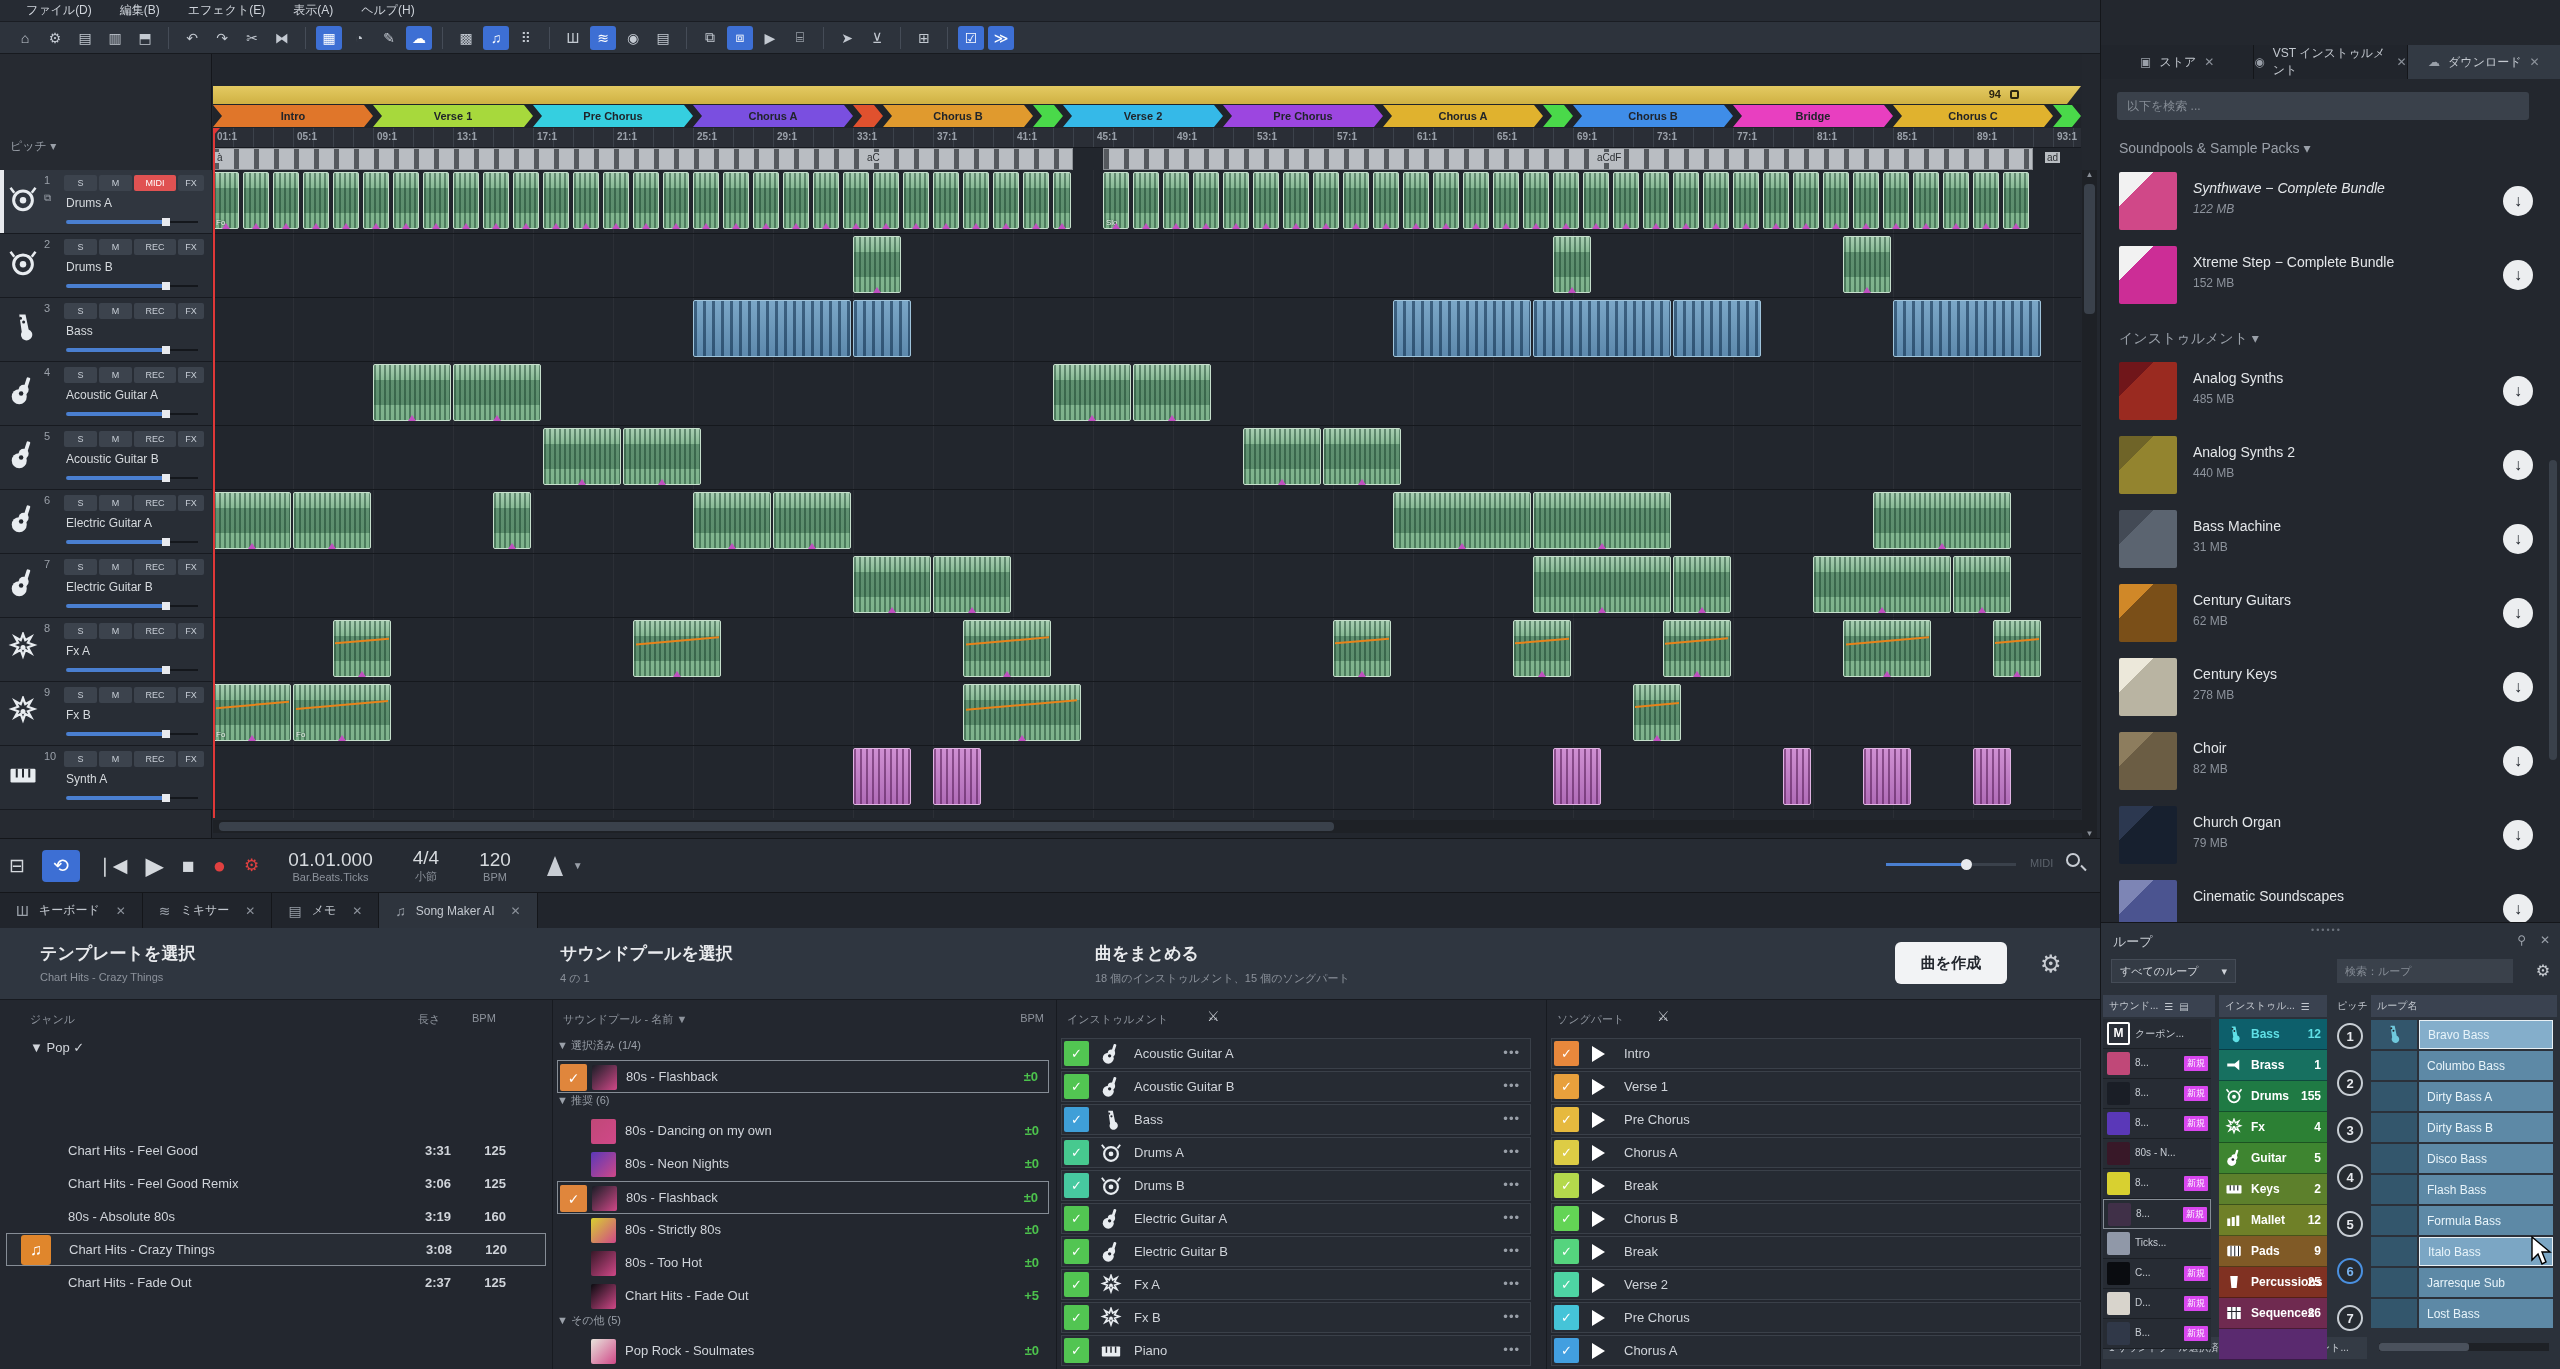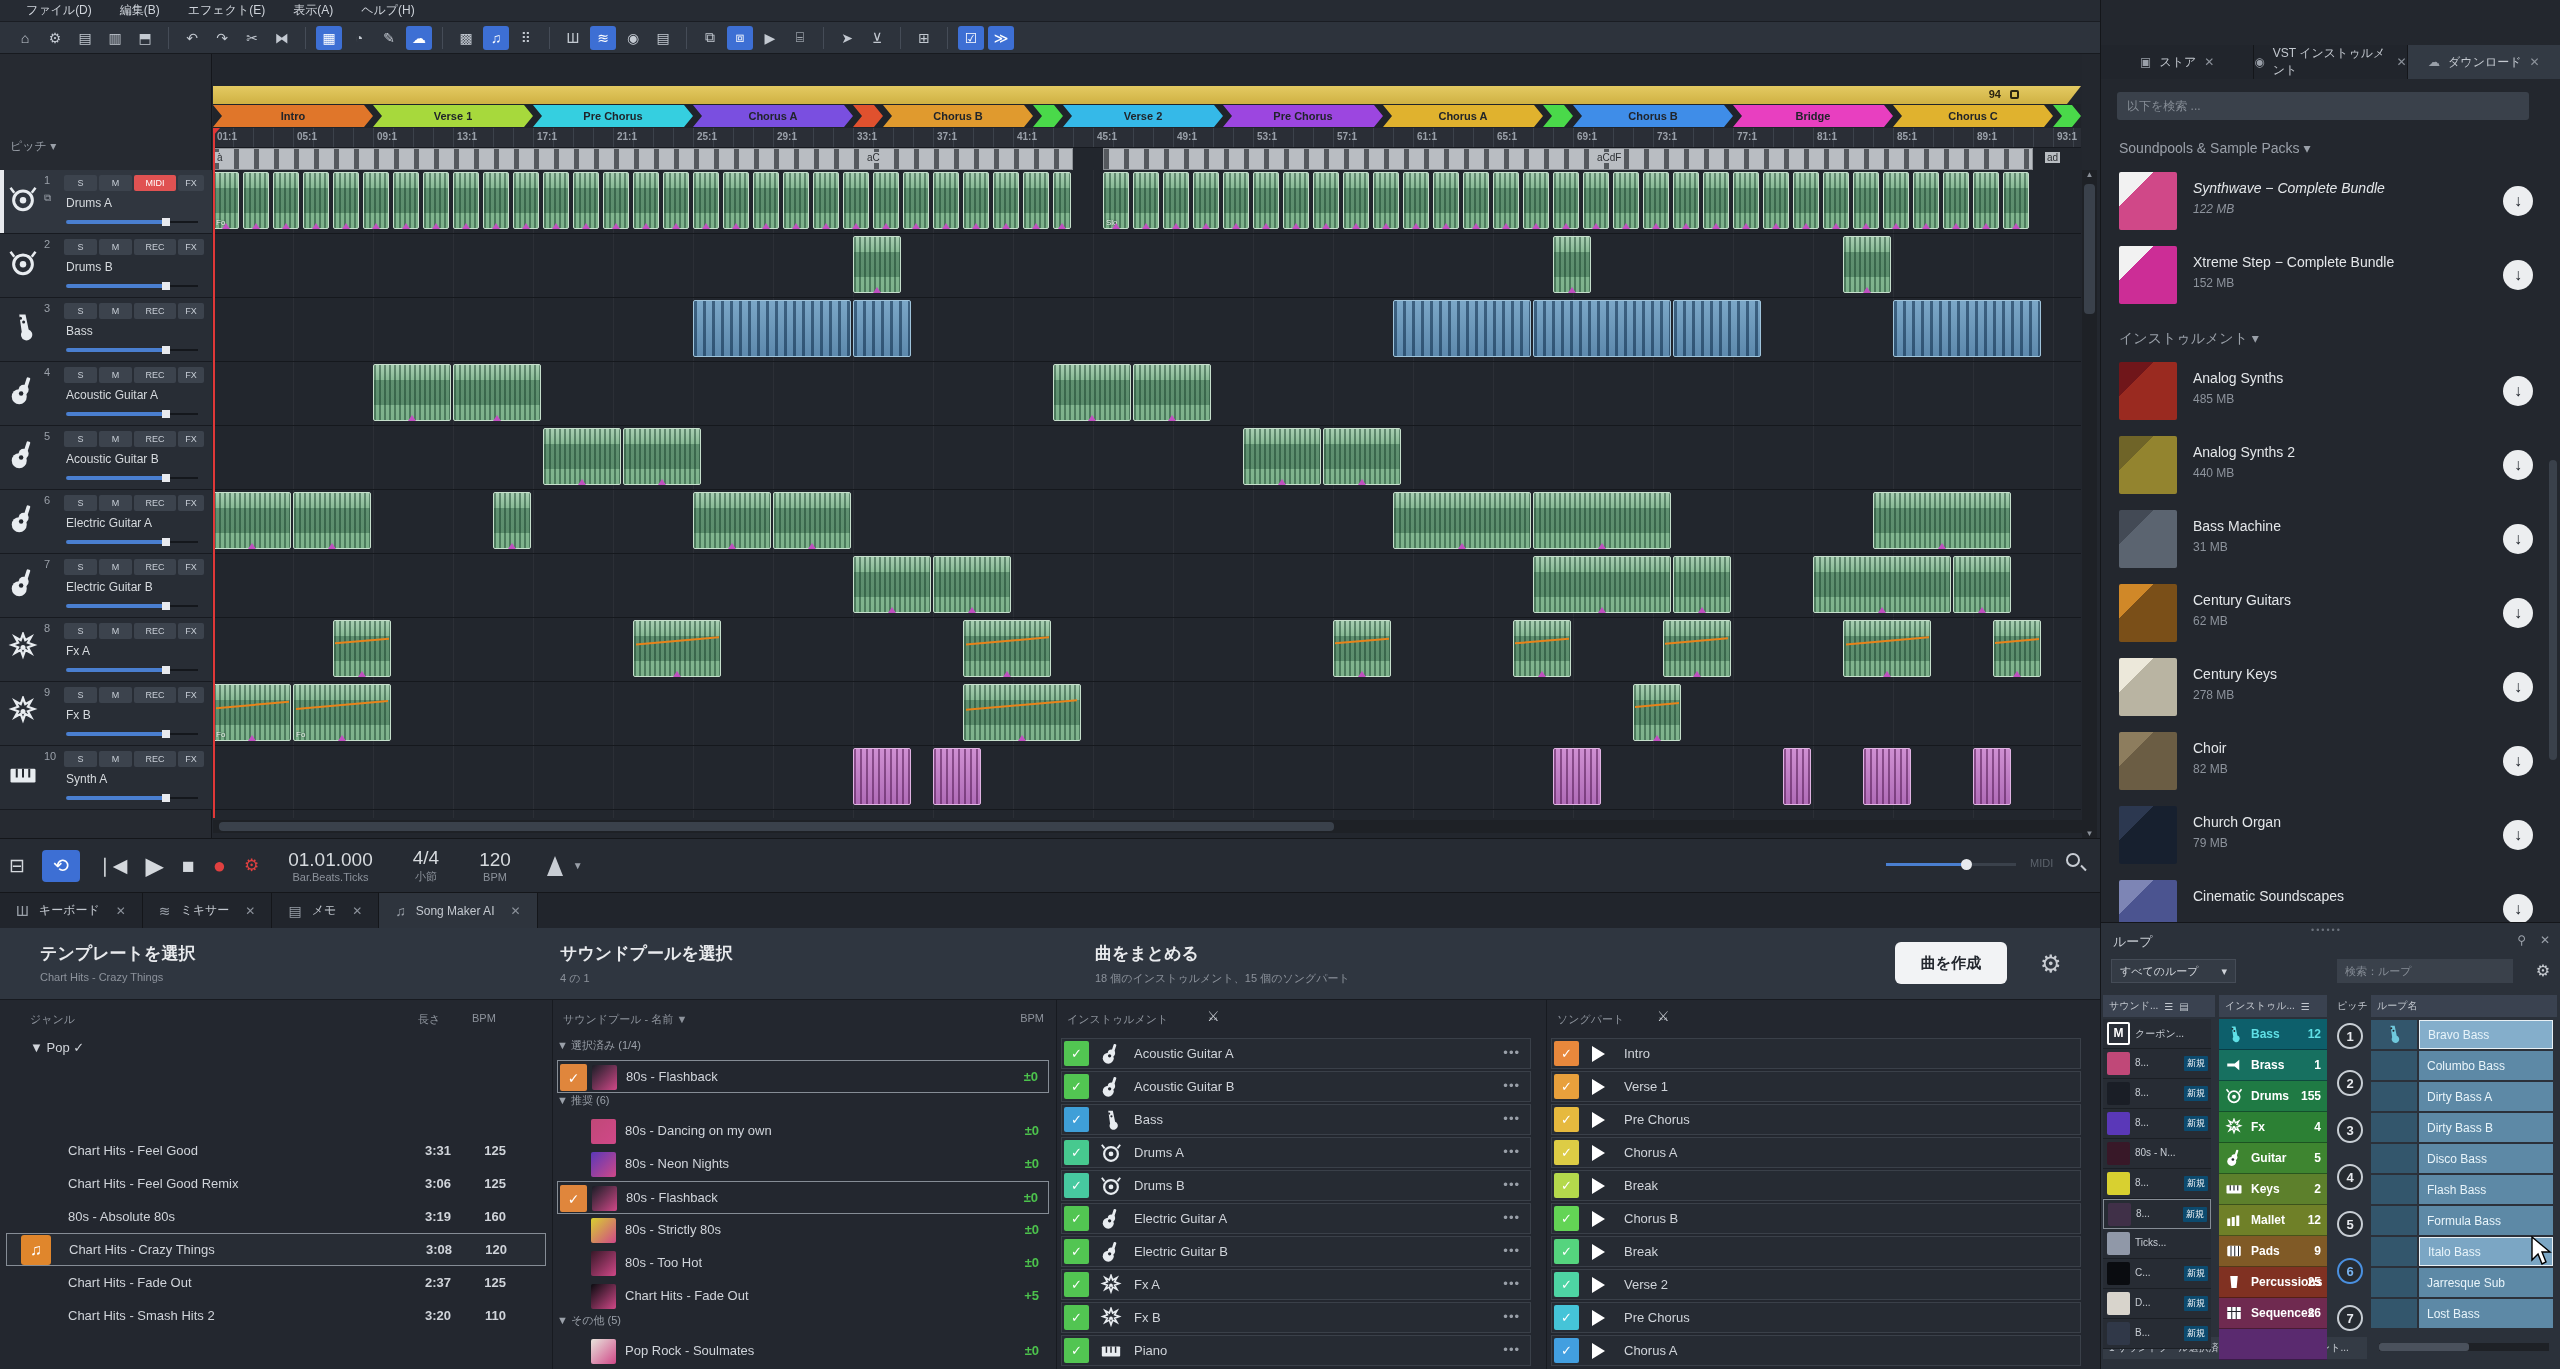--- a/index.html
+++ b/index.html
@@ -176,21 +176,21 @@
   #lp-drop { position:absolute; left:10px; top:36px; width:125px; height:24px; background:#343b45; border:1px solid #454c57;
     font-size:11px; color:#d0d4da; display:flex; align-items:center; justify-content:space-between; padding:0 8px; }
   #lp-search { position:absolute; left:236px; top:36px; width:176px; height:24px; background:#3a414b; font-size:11px; color:#868d96;
     display:flex; align-items:center; padding-left:8px; }
   #lp-gear { position:absolute; right:10px; top:38px; font-size:16px; color:#c8ccd2; }
   .lp-colhdr { position:absolute; top:72px; height:22px; background:#3a4250; font-size:10px; color:#c3c8cf;
     display:flex; align-items:center; padding-left:6px; gap:6px; }
   .lp-snd-row { position:absolute; left:2px; width:108px; height:30px; background:#272c34; border-bottom:1px solid #1b1f25; }
   .lp-snd-row .th { position:absolute; left:4px; top:3px; width:23px; height:23px; border-radius:2px; }
   .lp-snd-row .lb { position:absolute; left:32px; top:8px; font-size:10px; color:#c8cdd4; white-space:nowrap; }
-  .lp-snd-row .bd { position:absolute; right:3px; top:7px; background:#0c4a6e; color:#fff; font-size:9px; padding:1px 3px; border-radius:1px; }
+  .lp-snd-row .bd { position:absolute; right:3px; top:7px; background:#d946ef; color:#fff; font-size:9px; padding:1px 3px; border-radius:1px; }
   .lp-snd-row.sel { border:1px solid #868d96; }
   .lp-ins-row { position:absolute; left:118px; width:108px; height:31px; border-bottom:1px solid rgba(0,0,0,.35); }
   .lp-ins-row .ic { position:absolute; left:6px; top:6px; width:18px; height:18px; }
   .lp-ins-row .nm { position:absolute; left:32px; top:8px; font-size:12px; font-weight:bold; }
   .lp-ins-row .ct { position:absolute; right:6px; top:8px; font-size:12px; font-weight:bold; }
   .lp-pitch { position:absolute; left:232px; width:34px; text-align:center; }
   .lp-pitch .c { width:26px; height:26px; border-radius:50%; border:2px solid #c8ced4; background:#262b31; color:#e8eaee;
     font-size:13px; font-weight:bold; display:flex; align-items:center; justify-content:center; margin:0 auto; }
   .lp-pitch.active .c { border-color:#4a90e0; color:#7ab4f0; }
   .lp-loop-row { position:absolute; left:270px; width:186px; height:31px; }
@@ -805,25 +805,20 @@
           <div class="tpl-ic">♫</div>
           <div class="nm">Chart Hits - Crazy Things</div>
           <div class="ln">3:08</div>
           <div class="bp">120</div>
         </div>
         <div class="tpl-row" style="top: 266px; left: 6px;">
           <div class="nm">Chart Hits - Fade Out</div>
           <div class="ln">2:37</div>
           <div class="bp">125</div>
         </div>
-        <div class="tpl-row" style="top: 299px; left: 6px;">
-          <div class="nm">Chart Hits - Smash Hits 2</div>
-          <div class="ln">3:20</div>
-          <div class="bp">110</div>
-        </div>
         <div class="tpl-row" style="top: 365px; left: 6px;"></div>
       </div>
     <div id="sp-list" class="sm-list" style="left:553px;width:503px;">
         <div class="smallhdr" style="position: absolute; left: 10px; top: 12px;">サウンドプール - 名前 ▼</div>
         <div class="smallhdr" style="position: absolute; right: 12px; top: 12px;">BPM</div>
         <div class="sp-grp" style="top: 38px;">▼ 選択済み (1/4)</div>
         <div class="sp-row sel" style="top: 60px; left: 4px;">
           <div class="chk">✓</div>
           <div class="thumb" style="background: linear-gradient(135deg, rgb(26, 30, 38), rgb(208, 72, 136));"></div>
           <div class="nm">80s - Flashback</div>

